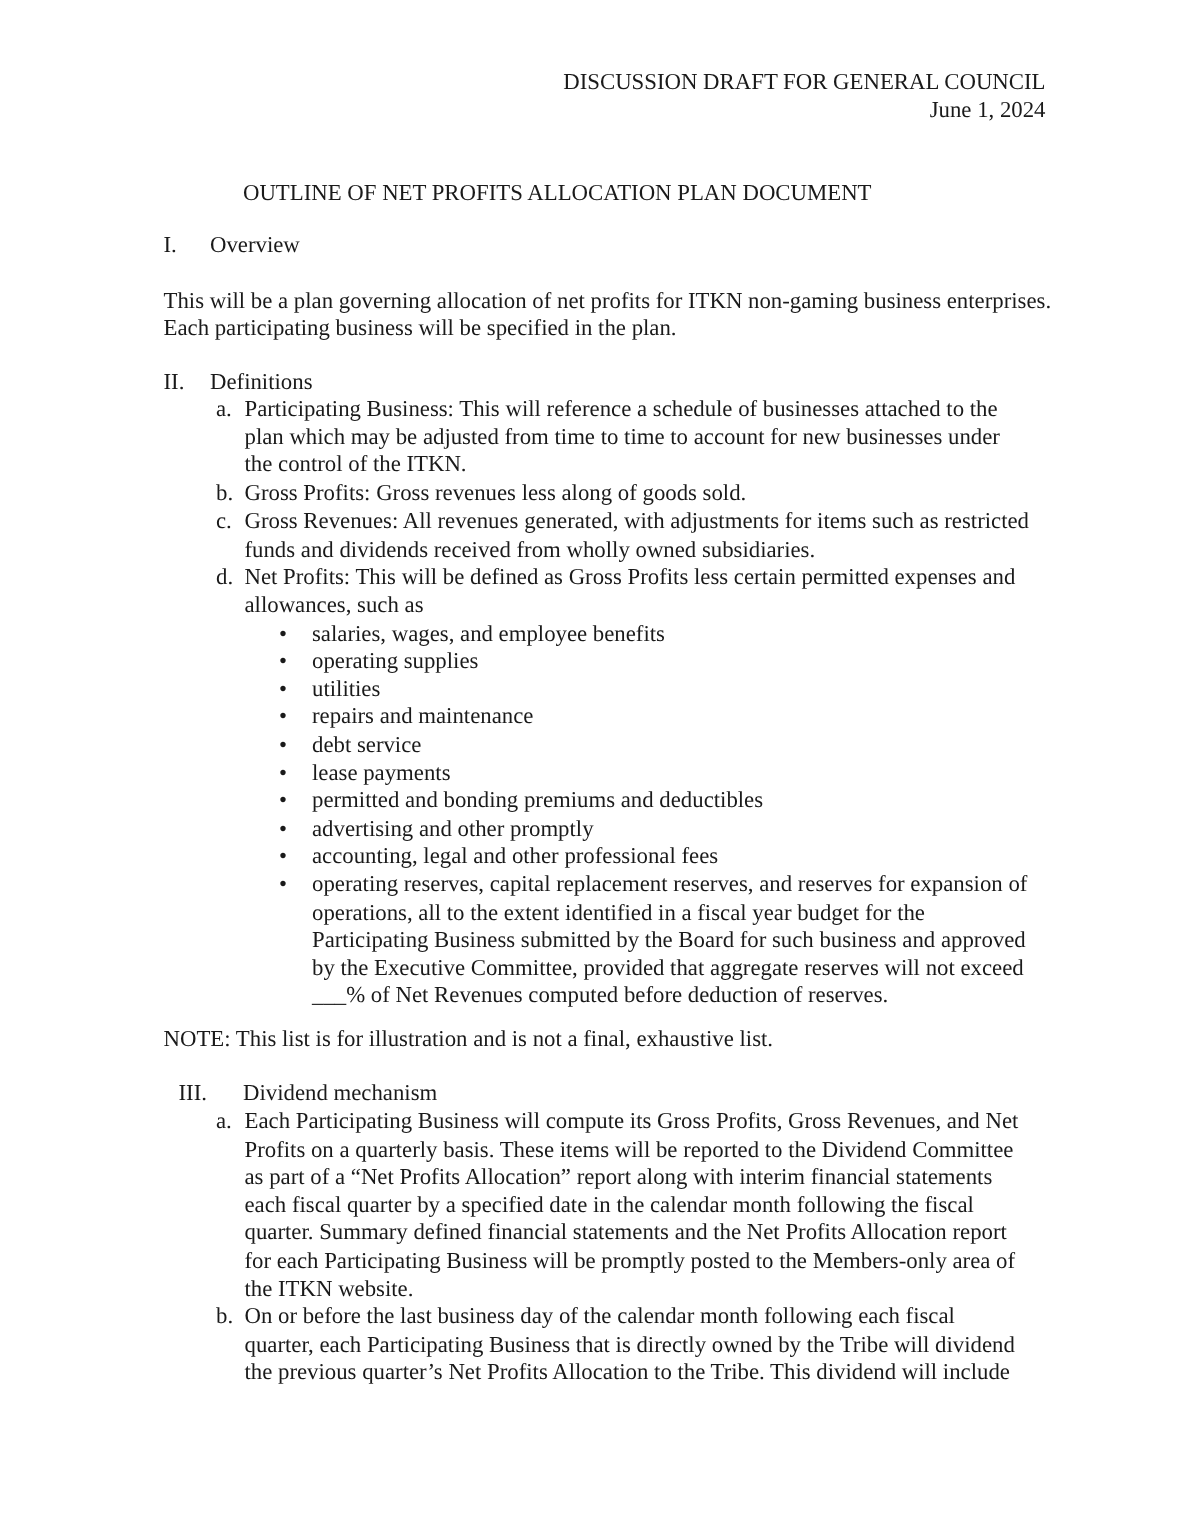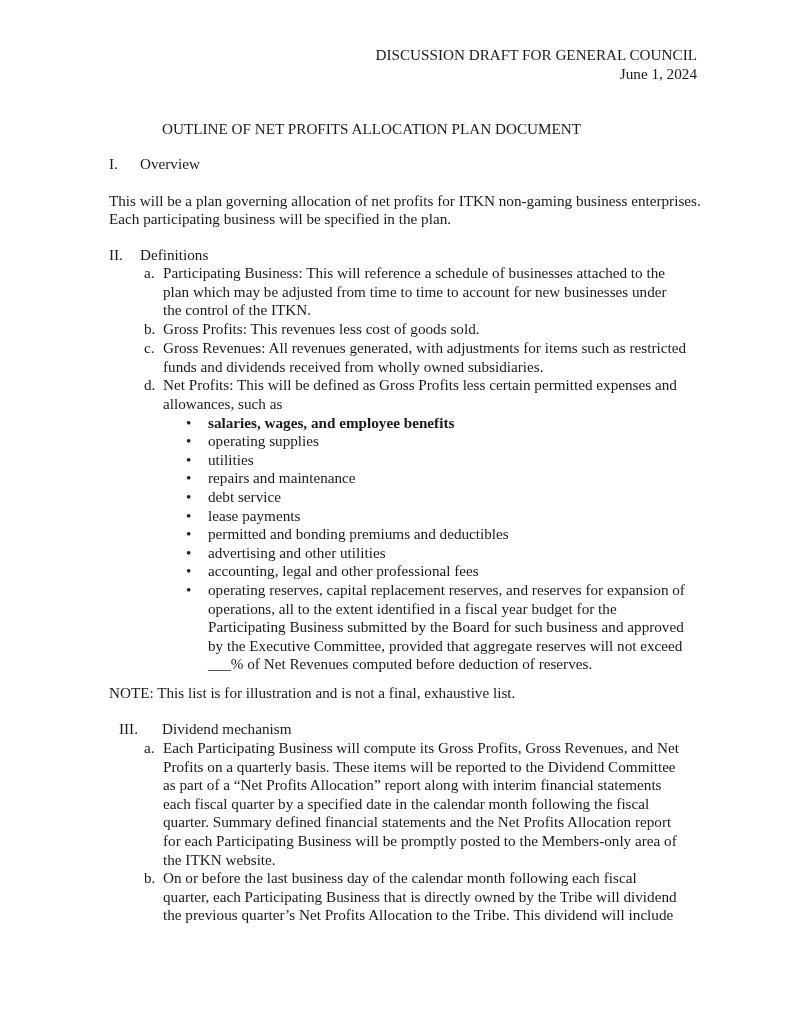--- a/index.html
+++ b/index.html
@@ -28,45 +28,45 @@
 
 <div class="roman abs" style="left:109px; top:246px;text-align:center;">II.</div>
 <div class="abs" style="left:140px; top:246px;">Definitions</div>
 
 <div id="def-items">
     <div class="abs" style="left: 144px; top: 264px;">a.</div>
     <div class="abs" style="left: 163px; top: 264px;">Participating Business: This will reference a schedule of businesses attached to the</div>
     <div class="abs" style="left: 163px; top: 282.6px;">plan which may be adjusted from time to time to account for new businesses under</div>
     <div class="abs" style="left: 163px; top: 301.2px;">the control of the ITKN.</div>
     <div class="abs" style="left: 144px; top: 320px;">b.</div>
-    <div class="abs" style="left: 163px; top: 320px;">Gross Profits: This revenues less cost of goods sold.</div>
+    <div class="abs" style="left: 163px; top: 320px;">Gross Profits: Gross revenues less along of goods sold.</div>
     <div class="abs" style="left: 144px; top: 339px;">c.</div>
     <div class="abs" style="left: 163px; top: 339px;">Gross Revenues: All revenues generated, with adjustments for items such as restricted</div>
     <div class="abs" style="left: 163px; top: 357.6px;">funds and dividends received from wholly owned subsidiaries.</div>
     <div class="abs" style="left: 144px; top: 376px;">d.</div>
     <div class="abs" style="left: 163px; top: 376px;">Net Profits: This will be defined as Gross Profits less certain permitted expenses and</div>
     <div class="abs" style="left: 163px; top: 394.6px;">allowances, such as</div>
   </div>
 <div id="bullets">
     <div class="abs" style="left: 186px; top: 413.5px;">•</div>
-    <div class="abs" style="left: 208px; top: 413.5px; font-weight: bold;">salaries, wages, and employee benefits</div>
+    <div class="abs" style="left: 208px; top: 413.5px;">salaries, wages, and employee benefits</div>
     <div class="abs" style="left: 186px; top: 432.1px;">•</div>
     <div class="abs" style="left: 208px; top: 432.1px;">operating supplies</div>
     <div class="abs" style="left: 186px; top: 450.7px;">•</div>
     <div class="abs" style="left: 208px; top: 450.7px;">utilities</div>
     <div class="abs" style="left: 186px; top: 469.3px;">•</div>
     <div class="abs" style="left: 208px; top: 469.3px;">repairs and maintenance</div>
     <div class="abs" style="left: 186px; top: 487.9px;">•</div>
     <div class="abs" style="left: 208px; top: 487.9px;">debt service</div>
     <div class="abs" style="left: 186px; top: 506.5px;">•</div>
     <div class="abs" style="left: 208px; top: 506.5px;">lease payments</div>
     <div class="abs" style="left: 186px; top: 525.1px;">•</div>
     <div class="abs" style="left: 208px; top: 525.1px;">permitted and bonding premiums and deductibles</div>
     <div class="abs" style="left: 186px; top: 543.7px;">•</div>
-    <div class="abs" style="left: 208px; top: 543.7px;">advertising and other utilities</div>
+    <div class="abs" style="left: 208px; top: 543.7px;">advertising and other promptly</div>
     <div class="abs" style="left: 186px; top: 562.3px;">•</div>
     <div class="abs" style="left: 208px; top: 562.3px;">accounting, legal and other professional fees</div>
     <div class="abs" style="left: 186px; top: 580.9px;">•</div>
     <div class="abs" style="left: 208px; top: 580.9px;">operating reserves, capital replacement reserves, and reserves for expansion of</div>
     <div class="abs" style="left: 208px; top: 599.5px;">operations, all to the extent identified in a fiscal year budget for the</div>
     <div class="abs" style="left: 208px; top: 618.1px;">Participating Business submitted by the Board for such business and approved</div>
     <div class="abs" style="left: 208px; top: 636.7px;">by the Executive Committee, provided that aggregate reserves will not exceed</div>
     <div class="abs" style="left: 208px; top: 655.3px;">___% of Net Revenues computed before deduction of reserves.</div>
   </div>
 

